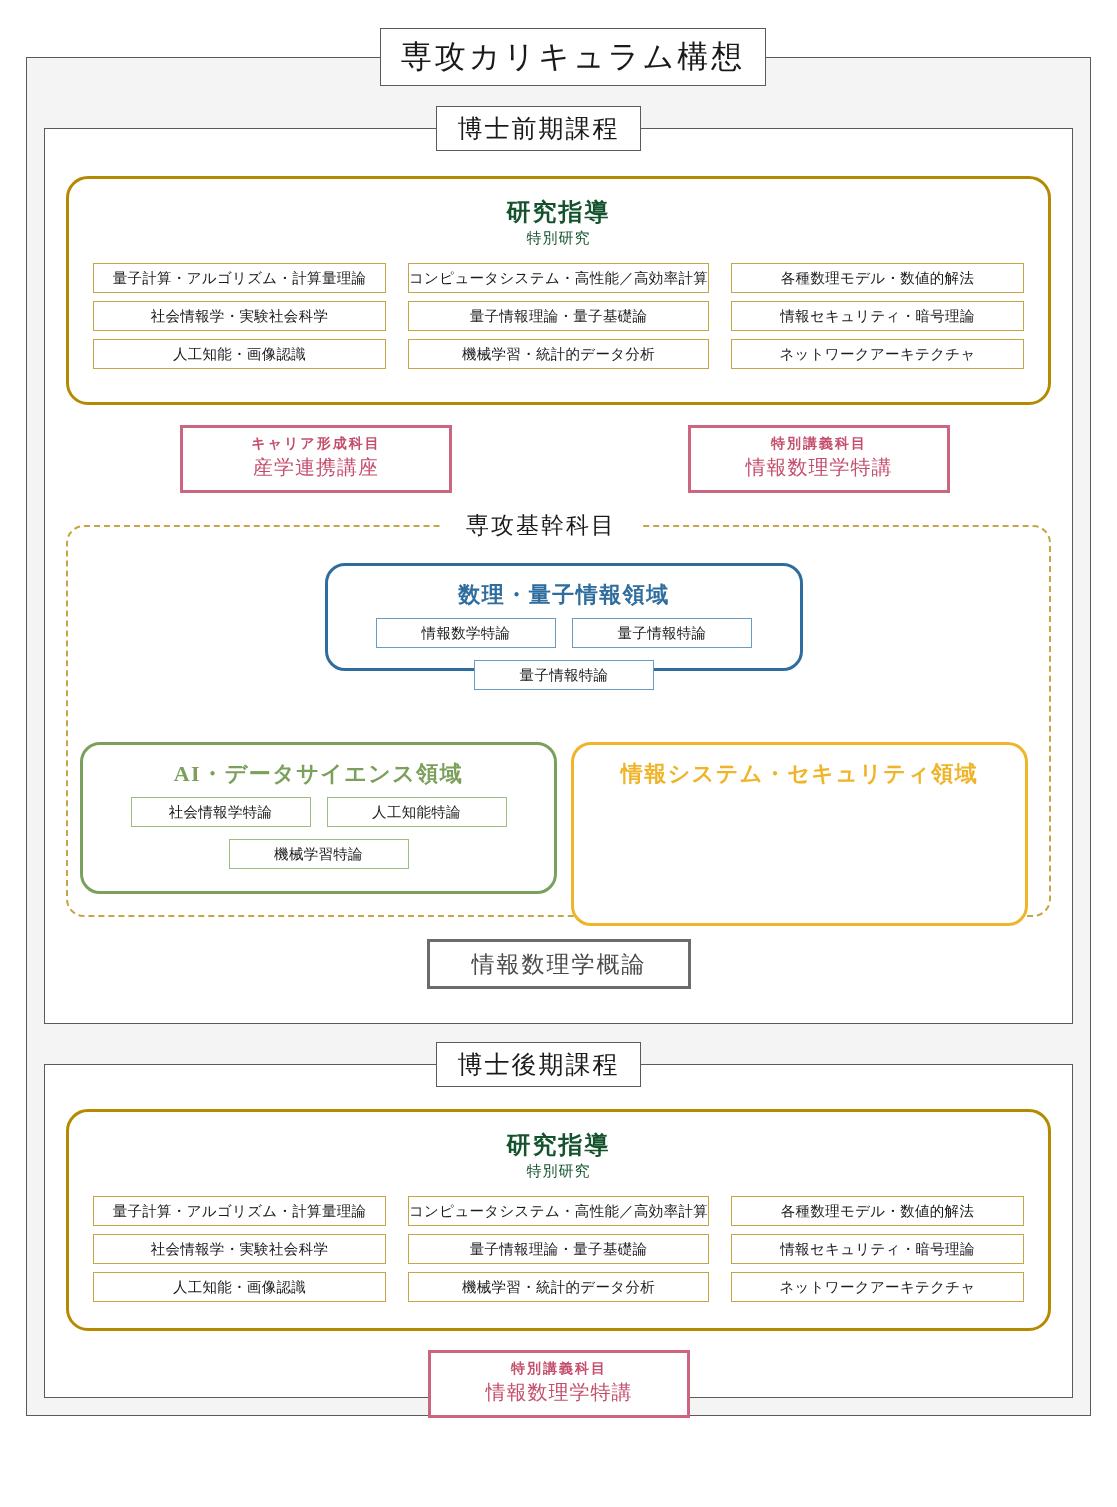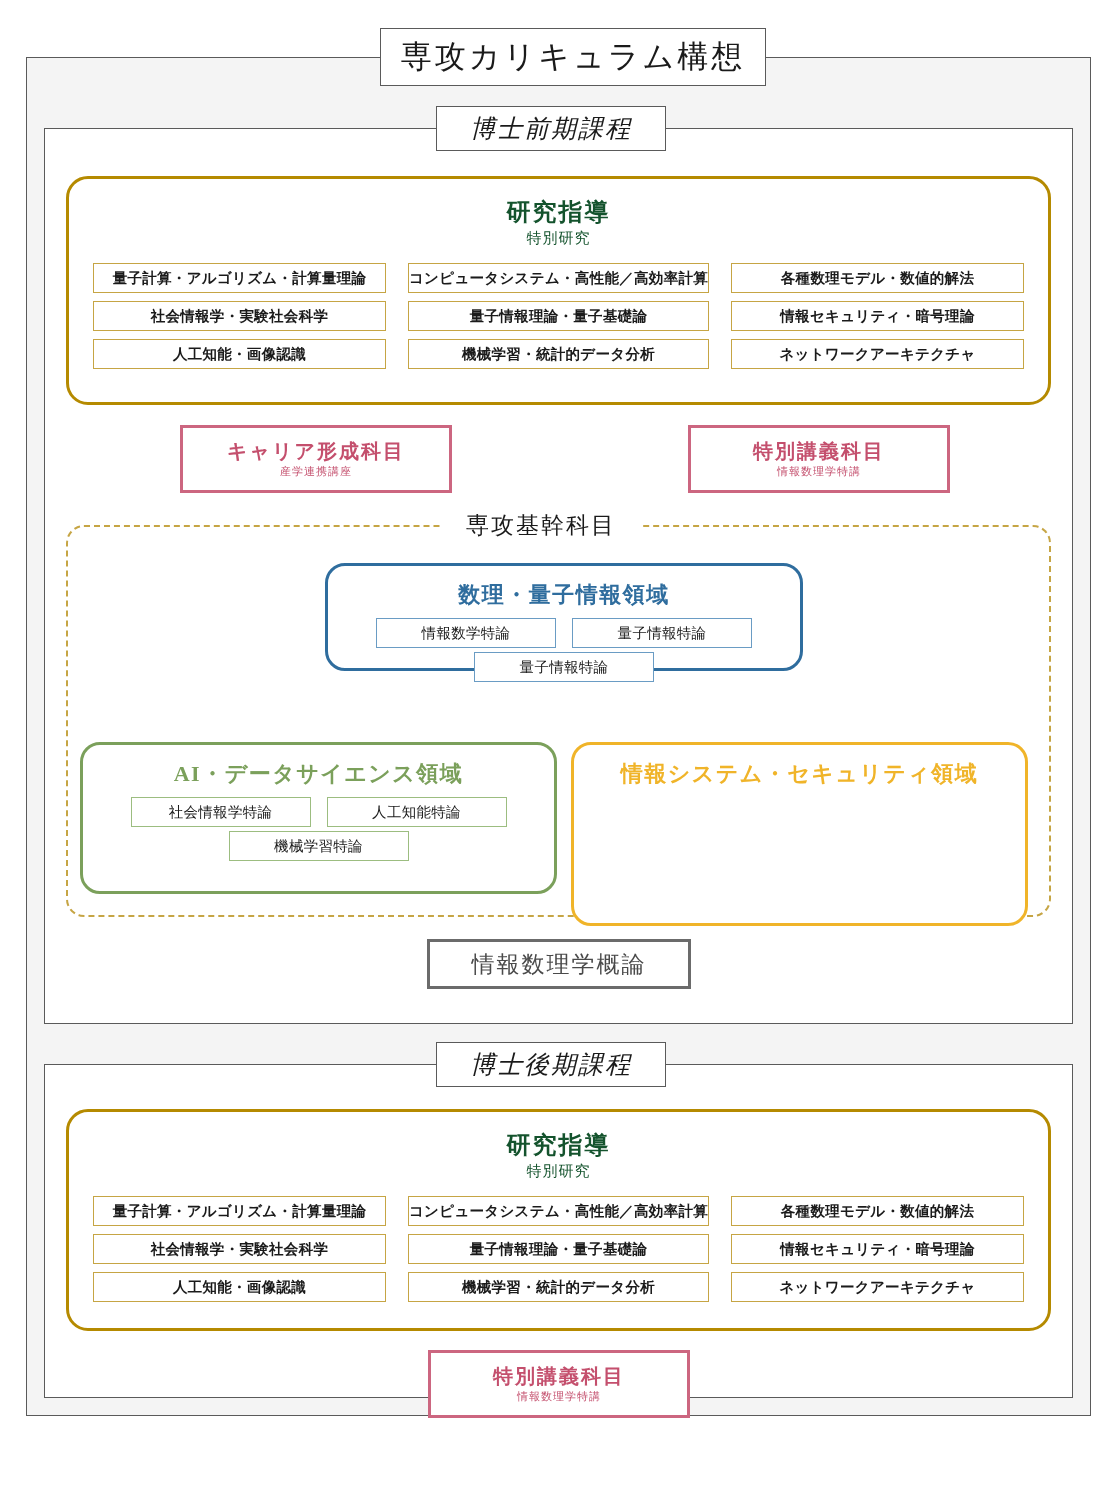--- a/index.html
+++ b/index.html
@@ -48,25 +48,24 @@
   }
   .title-main {
     left: 380px;
     top: 28px;
     width: 386px;
     height: 58px;
     font-size: 31px;
     letter-spacing: 3px;
   }
   .title-sub {
-    width: 230px;
+    width: 205px;
     height: 45px;
     font-size: 25px;
     letter-spacing: 2px;
-    font-style: italic;
   }
   .title-master { left: 436px; top: 106px; }
   .title-doctor { left: 436px; top: 1042px; }
 
   
   .program-panel {
     position: absolute;
     background: #ffffff;
     border: 1.5px solid #5a5a5a;
     box-sizing: border-box;
@@ -101,21 +100,20 @@
     letter-spacing: 1px;
     line-height: 1.5;
   }
 
   .research-grid {
     display: grid;
     grid-template-columns: repeat(3, 1fr);
     column-gap: 22px;
     row-gap: 8px;
     padding: 14px 24px 0 24px;
-    font-weight: bold;
   }
   .chip {
     border: 1.5px solid #c6a544;
     background: #ffffff;
     box-sizing: border-box;
     height: 30px;
     display: flex;
     align-items: center;
     justify-content: center;
     font-size: 14.5px;
@@ -130,27 +128,27 @@
     border: 3px solid #cc6680;
     background: #ffffff;
     box-sizing: border-box;
     display: flex;
     flex-direction: column;
     align-items: center;
     justify-content: center;
     color: #c44f6d;
   }
   .pink-box .p1 {
+    font-size: 14px;
+    font-weight: bold;
+    letter-spacing: 2px;
+    line-height: 1.2;
+  }
+  .pink-box .p2 {
     font-size: 20px;
-    font-weight: bold;
-    letter-spacing: 2px;
-    line-height: 1.2;
-  }
-  .pink-box .p2 {
-    font-size: 11px;
     letter-spacing: 1px;
     line-height: 1.5;
   }
   .pink-career { left: 180px; top: 425px; width: 272px; height: 68px; }
   .pink-special-m { left: 688px; top: 425px; width: 262px; height: 68px; }
   .pink-special-d { left: 428px; top: 1350px; width: 262px; height: 68px; }
 
   
   .core-area {
     position: absolute;
@@ -196,21 +194,21 @@
     margin-top: 16px;
     line-height: 1.2;
   }
   .domain-rows {
     padding: 10px 20px 0 20px;
   }
   .drow {
     display: flex;
     justify-content: center;
     gap: 16px;
-    margin-bottom: 4px;
+    margin-bottom: 12px;
   }
   .dchip {
     background: #ffffff;
     box-sizing: border-box;
     height: 30px;
     min-width: 180px;
     padding: 0 18px;
     display: flex;
     align-items: center;
     justify-content: center;

